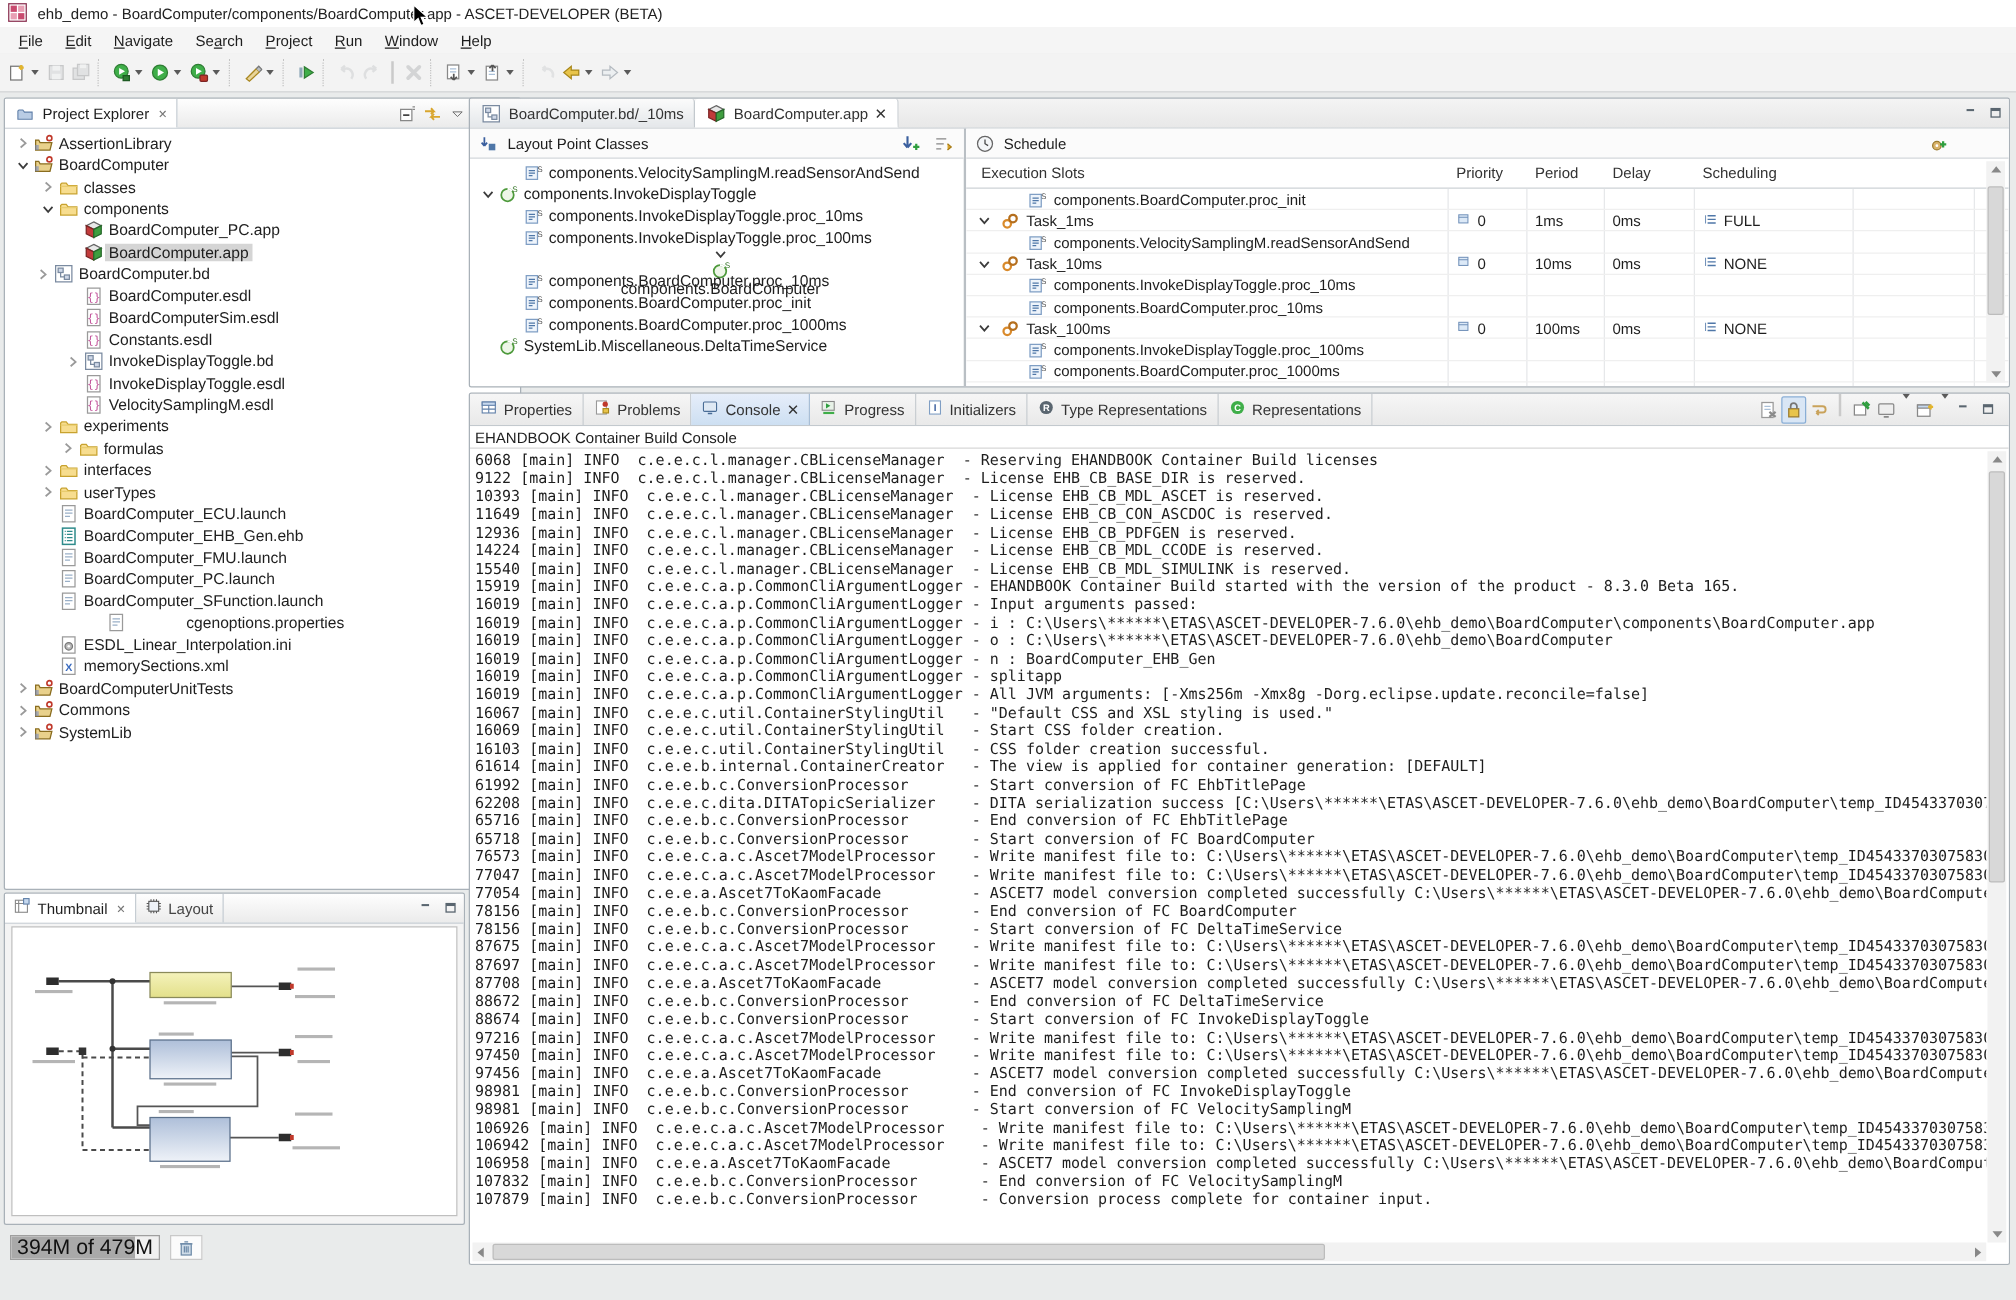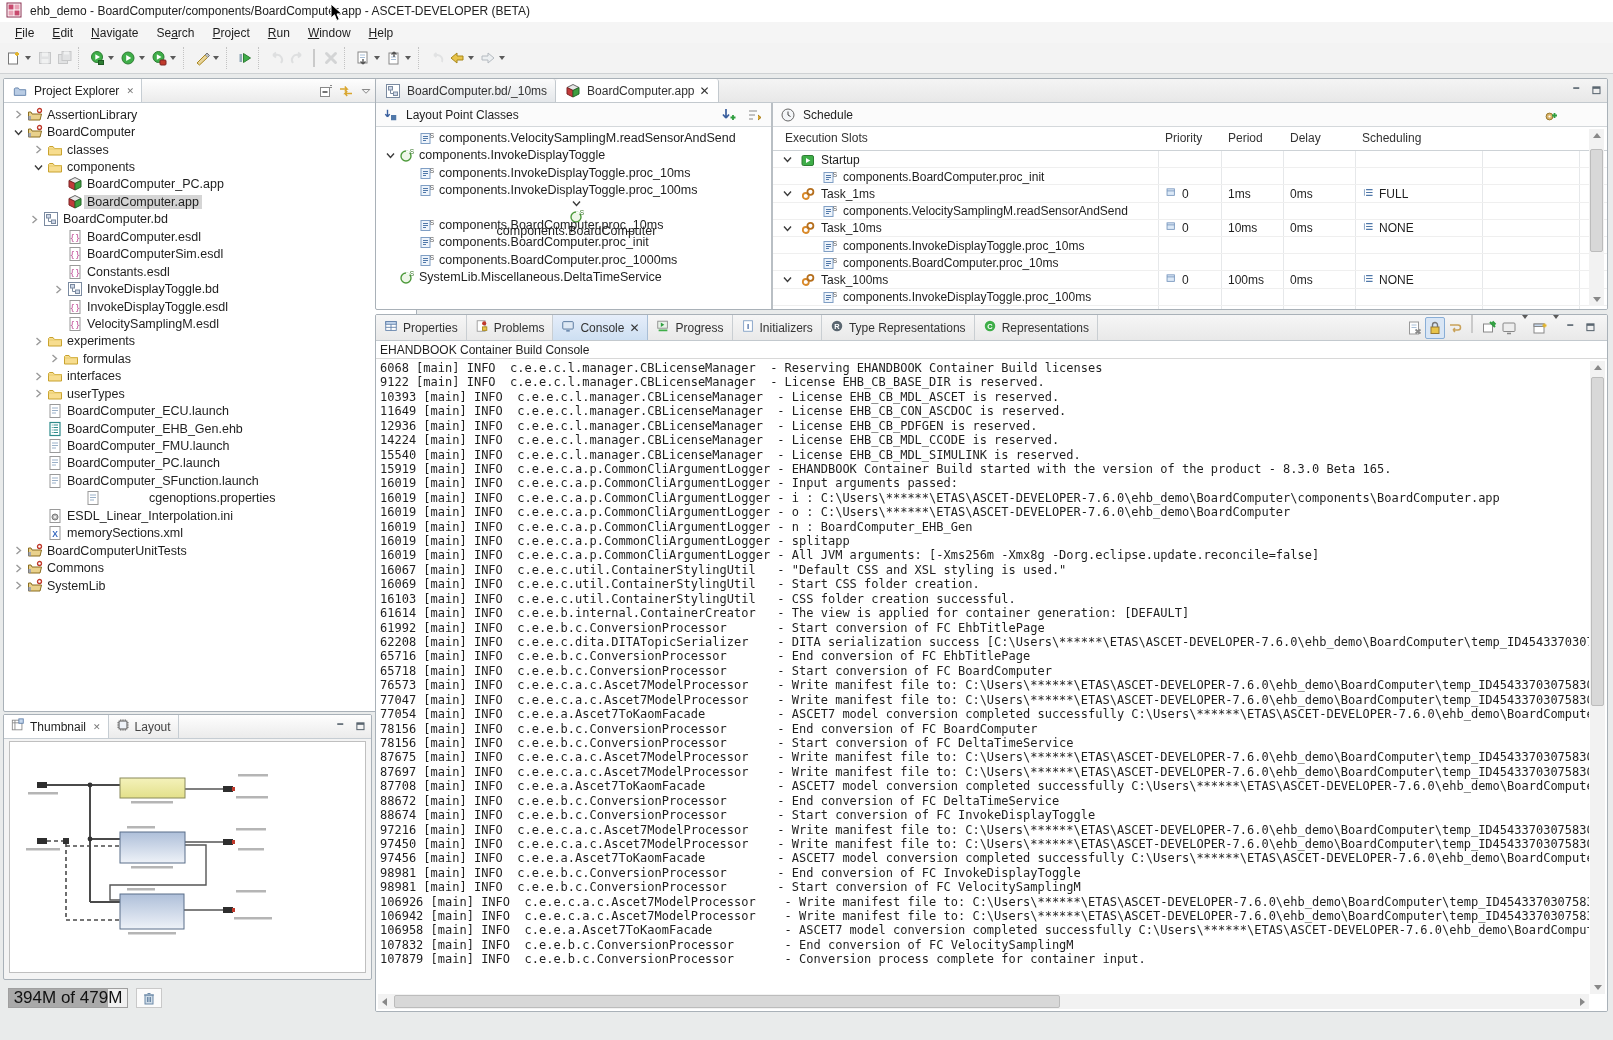--- a/index.html
+++ b/index.html
@@ -809,36 +809,20 @@
           <span style="left: 517px;">Delay</span>
           <span style="left: 589px;">Scheduling</span>
         </div>
       <div class="srows" id="sched-rows">
           <div class="vline" style="left: 385px;"></div>
           <div class="vline" style="left: 448px;"></div>
           <div class="vline" style="left: 510px;"></div>
           <div class="vline" style="left: 582px;"></div>
           <div class="vline" style="left: 709px;"></div>
           <div class="vline" style="left: 806px;"></div>
-          <div class="srow">
-            <div class="scell" style="left: 6px;">
-              <span class="twist">
-                <svg width="9" height="9" viewBox="0 0 9 9">
-                  <polyline points="1,2.5 4.5,6.5 8,2.5" fill="none" stroke="#3c3c3c" stroke-width="1.4"></polyline>
-                </svg>
-              </span>
-              <span class="ticon">
-                <svg width="16" height="16" viewBox="0 0 16 16">
-                  <rect x="2" y="3.5" width="11.5" height="10" rx="1.5" fill="#3fae49" stroke="#2e7d33"></rect>
-                  <polygon points="6,6 10.3,8.5 6,11" fill="#fff"></polygon>
-                </svg>
-              </span>
-              <span>Startup</span>
-            </div>
-          </div>
           <div class="srow">
             <div class="scell" style="left: 28px;">
               <span class="twist"></span>
               <span class="ticon">
                 <svg width="16" height="16" viewBox="0 0 16 16">
                   <rect x="2" y="3.5" width="9" height="10" fill="#eef4fb" stroke="#7f9ec4"></rect>
                   <path d="M4 6.5 h5 M4 8.5 h5 M4 10.5 h3" stroke="#4f77a8"></path>
                   <text x="13" y="7.5" font-size="6.5" fill="#555" text-anchor="middle">S</text>
                 </svg>
               </span>

